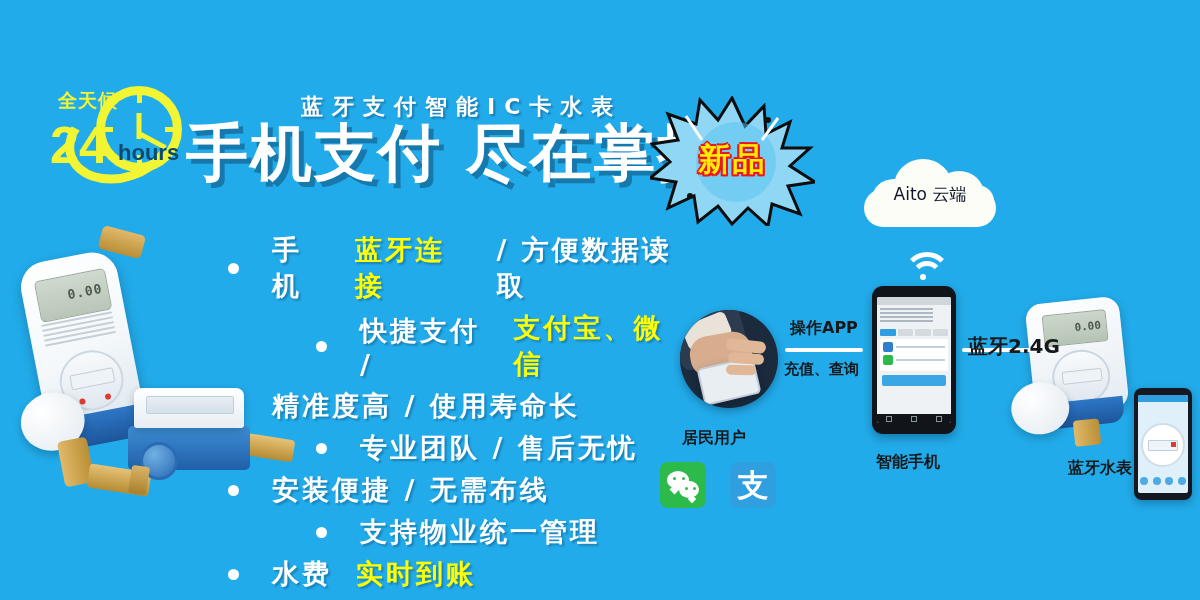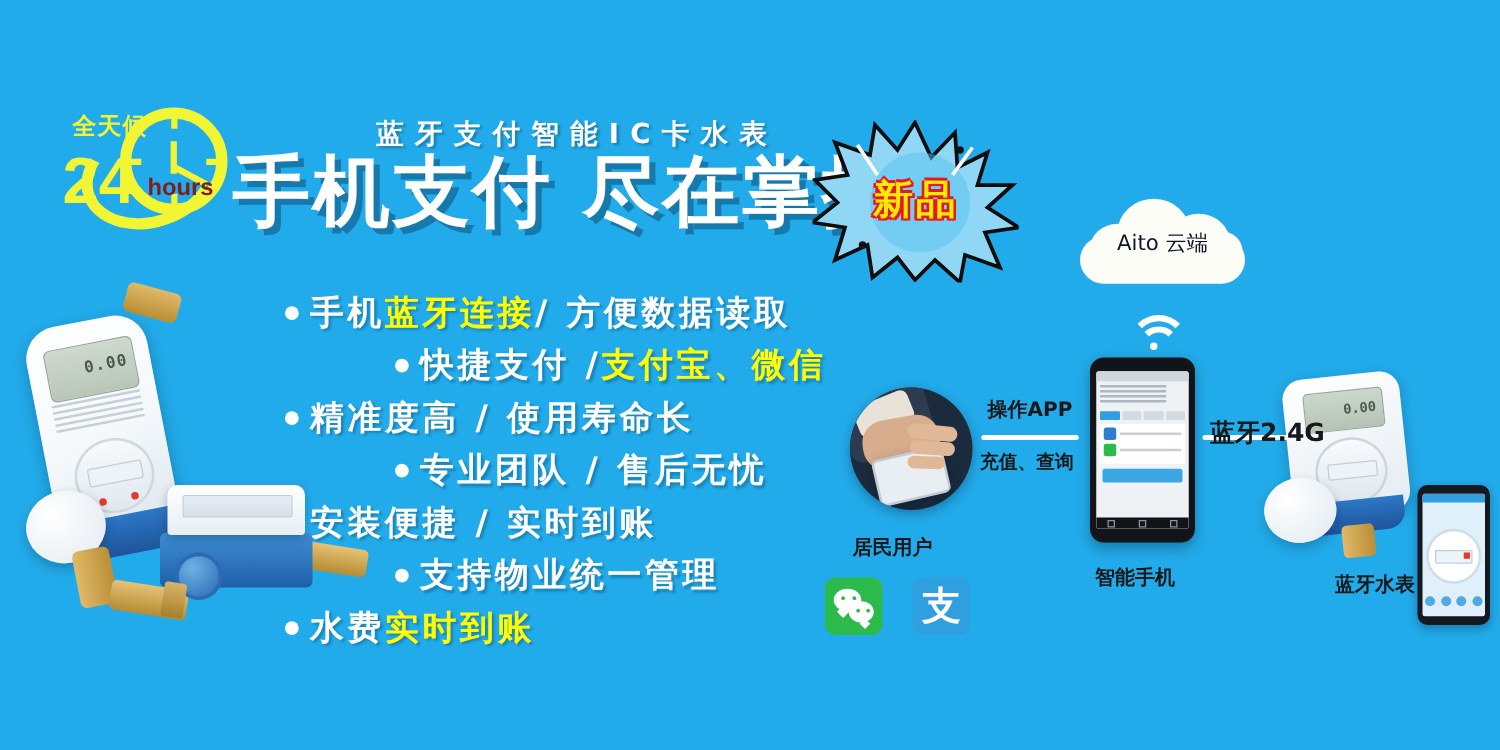--- a/index.html
+++ b/index.html
@@ -39,21 +39,21 @@
   }
   .badge24 .quan{
     position:absolute;left:12px;top:6px;color:#f2f533;font-size:19px;font-weight:bold;
     letter-spacing:1px;font-family:"DejaVu Sans",sans-serif;
   }
   .badge24 .num24{
     position:absolute;left:4px;top:26px;color:#f2f533;font-size:52px;font-weight:bold;
     line-height:1;font-family:"Liberation Sans",sans-serif;margin-top:11px;
   }
   .badge24 .hours{
-    position:absolute;left:72px;top:58px;color:#7f1d1d;font-size:19px;font-weight:bold;
+    position:absolute;left:72px;top:58px;color:#0c4a6e;font-size:22px;font-weight:bold;
     font-family:"Liberation Sans",sans-serif;
   }
 
   
   .subtitle{
     position:absolute;left:255px;top:92px;color:#ffffff;font-size:22px;font-weight:bold;
     letter-spacing:9px;font-family:"DejaVu Sans",sans-serif;
     text-shadow:2px 2px 2px rgba(0,40,70,.35);
     margin-left:46px;
   }
@@ -73,20 +73,21 @@
     font-family:"DejaVu Sans",sans-serif;
     text-shadow:-2px 0 #e8171f,0 2px #e8171f,2px 0 #e8171f,0 -2px #e8171f,2px 2px #e8171f,-2px 2px #e8171f;
   }
 
   
   .features{position:absolute;left:228px;top:232px;width:470px;}
   .feat{
     display:flex;align-items:center;color:#ffffff;font-weight:bold;
     font-family:"DejaVu Sans",sans-serif;letter-spacing:3px;
     text-shadow:2px 2px 2px rgba(0,45,75,.32);
+    gap:24px;
   }
   .feat .dot{
     width:11px;height:11px;border-radius:50%;background:#ffffff;margin-right:9px;flex:0 0 auto;
   }
   .feat.lvl0{font-size:27px;margin-bottom:6px;}
   .feat.lvl1{font-size:27px;margin-bottom:6px;padding-left:88px;}
   .feat .hl{color:#ffff00;}
 
   
   .meterA{position:absolute;left:16px;top:236px;width:150px;height:230px;transform:rotate(-11deg);}
@@ -345,21 +346,21 @@
         <span></span>
     </div>
     <div class="feat lvl1">
       <span class="dot"></span>
       <span>专业团队 / 售后无忧</span>
         <span class="hl"></span>
         <span></span>
     </div>
     <div class="feat lvl0">
       <span class="dot"></span>
-      <span>安装便捷 / 实时到账</span>
+      <span>安装便捷 / 无需布线</span>
         <span class="hl"></span>
         <span></span>
     </div>
     <div class="feat lvl1">
       <span class="dot"></span>
       <span>支持物业统一管理</span>
         <span class="hl"></span>
         <span></span>
     </div>
     <div class="feat lvl0">

